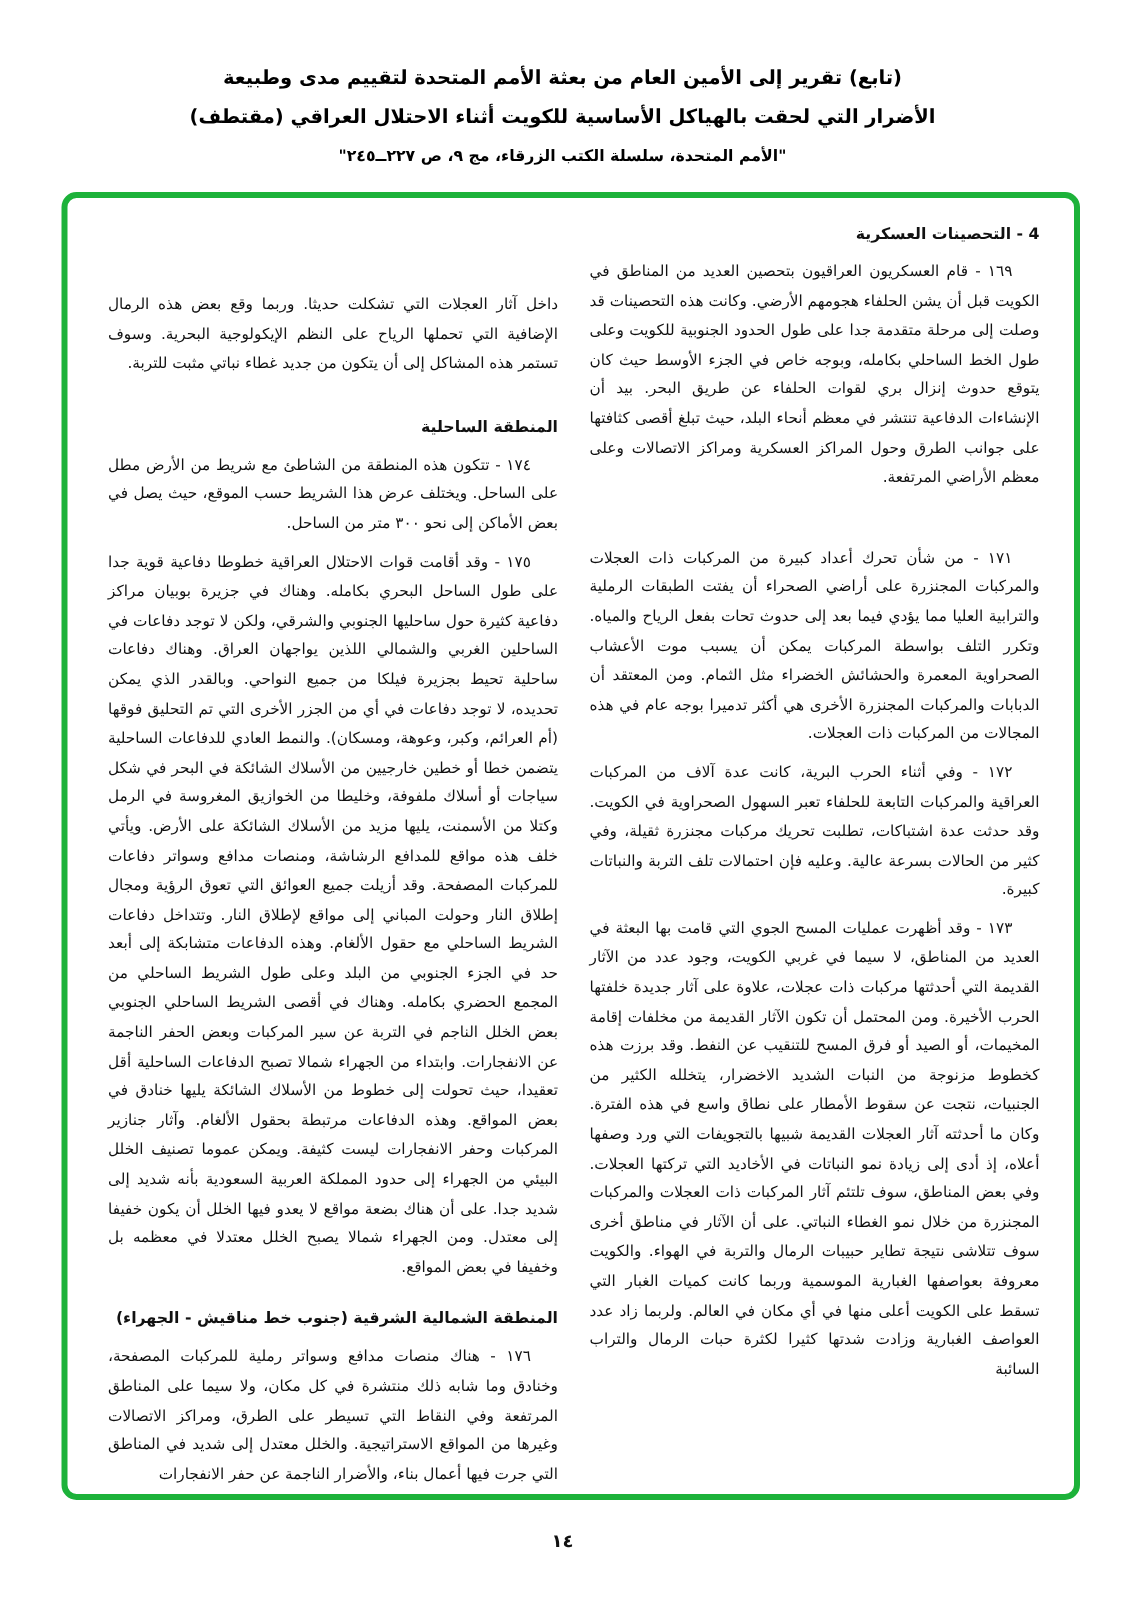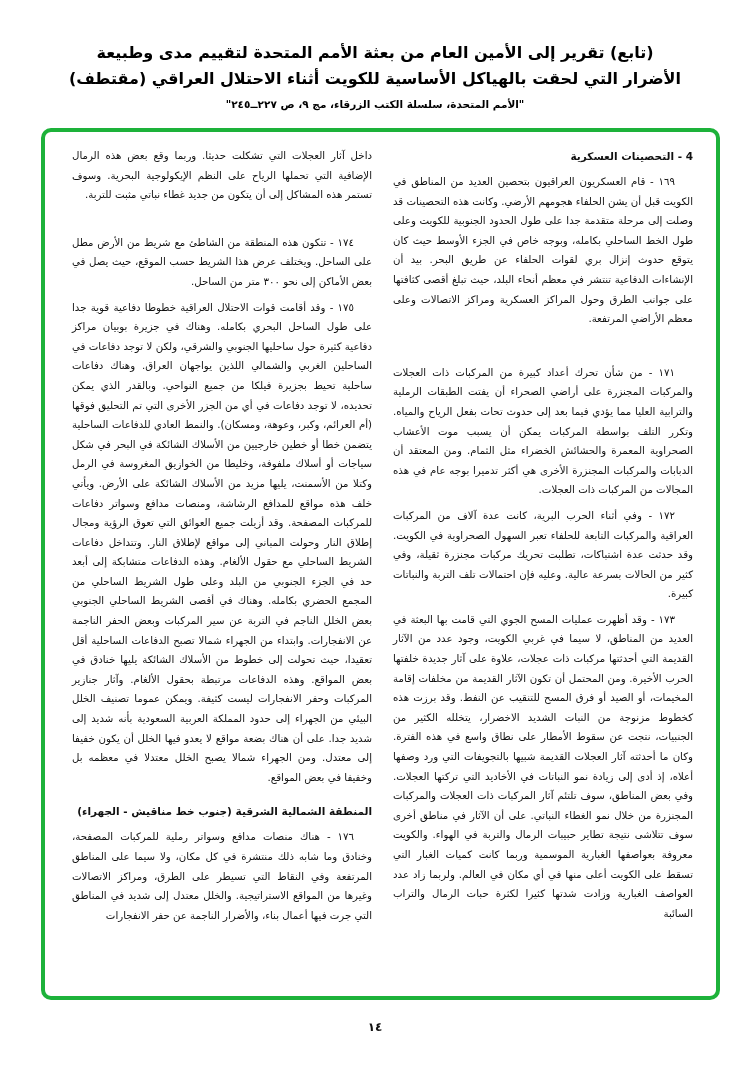--- a/index.html
+++ b/index.html
@@ -5,42 +5,42 @@
   html, body { margin: 0; padding: 0; background: #ffffff; }
   body {
     width: 750px; height: 1067px; position: relative; overflow: hidden;
     font-family: "DejaVu Sans", sans-serif; color: #111;
   }
   .header {
     position: absolute; left: 0; top: 40px; width: 750px; text-align: center;
     direction: rtl;
   }
   .title-line {
-    font-family: "DejaVu Sans", sans-serif; font-weight: bold; font-size: 16px;
+    font-family: "DejaVu Sans", sans-serif; font-weight: bold; font-size: 13px;
     line-height: 26px; margin: 0; color: #000;
   }
   .source-line {
     font-weight: bold; font-size: 10.5px; line-height: 20px; margin-top: 2px; color: #000;
   }
   .frame {
     position: absolute; left: 41px; top: 128px; width: 671px; height: 864px;
     border: 4px solid #1db23a; border-radius: 10px;
   }
   .col {
     position: absolute; top: 146px; direction: rtl; text-align: justify;
     font-family: "DejaVu Sans", sans-serif; font-size: 10.2px; line-height: 19.6px;
     color: #111;
   }
   .col-right { left: 393px; width: 300px; }
   .col-left { left: 72px; width: 300px; }
   .heading {
     font-weight: bold; font-size: 10.5px; margin: 0 0 0 0; line-height: 20px;
   }
   .para { margin: 0; text-indent: 18px; }
-  .para.noindent { text-indent: 0; }
+  .para.noindent { text-indent: 0; margin-top: 48px; }
   .gap-s { height: 6px; }
   .gap-m { height: 14px; }
   .gap-l { height: 22px; }
   .page-number {
     position: absolute; top: 1020px; left: 0; width: 750px; text-align: center;
     font-weight: bold; font-size: 12px; direction: rtl;
   }
 </style>
 </head>
 <body>
@@ -63,20 +63,21 @@
   <p class="para">١٧١ - من شأن تحرك أعداد كبيرة من المركبات ذات العجلات والمركبات المجنزرة على أراضي الصحراء أن يفتت الطبقات الرملية والترابية العليا مما يؤدي فيما بعد إلى حدوث تحات بفعل الرياح والمياه. وتكرر التلف بواسطة المركبات يمكن أن يسبب موت الأعشاب الصحراوية المعمرة والحشائش الخضراء مثل الثمام. ومن المعتقد أن الدبابات والمركبات المجنزرة الأخرى هي أكثر تدميرا بوجه عام في هذه المجالات من المركبات ذات العجلات.</p>
   <div class="gap-s"></div>
   <p class="para">١٧٢ - وفي أثناء الحرب البرية، كانت عدة آلاف من المركبات العراقية والمركبات التابعة للحلفاء تعبر السهول الصحراوية في الكويت. وقد حدثت عدة اشتباكات، تطلبت تحريك مركبات مجنزرة ثقيلة، وفي كثير من الحالات بسرعة عالية. وعليه فإن احتمالات تلف التربة والنباتات كبيرة.</p>
   <div class="gap-s"></div>
   <p class="para">١٧٣ - وقد أظهرت عمليات المسح الجوي التي قامت بها البعثة في العديد من المناطق، لا سيما في غربي الكويت، وجود عدد من الآثار القديمة التي أحدثتها مركبات ذات عجلات، علاوة على آثار جديدة خلفتها الحرب الأخيرة. ومن المحتمل أن تكون الآثار القديمة من مخلفات إقامة المخيمات، أو الصيد أو فرق المسح للتنقيب عن النفط. وقد برزت هذه كخطوط مزنوجة من النبات الشديد الاخضرار، يتخلله الكثير من الجنبيات، نتجت عن سقوط الأمطار على نطاق واسع في هذه الفترة. وكان ما أحدثته آثار العجلات القديمة شبيها بالتجويفات التي ورد وصفها أعلاه، إذ أدى إلى زيادة نمو النباتات في الأخاديد التي تركتها العجلات. وفي بعض المناطق، سوف تلتئم آثار المركبات ذات العجلات والمركبات المجنزرة من خلال نمو الغطاء النباتي. على أن الآثار في مناطق أخرى سوف تتلاشى نتيجة تطاير حبيبات الرمال والتربة في الهواء. والكويت معروفة بعواصفها الغبارية الموسمية وربما كانت كميات الغبار التي تسقط على الكويت أعلى منها في أي مكان في العالم. ولربما زاد عدد العواصف الغبارية وزادت شدتها كثيرا لكثرة حبات الرمال والتراب السائبة</p>
 </div>
 
 <div class="col col-left">
   <p class="para noindent">داخل آثار العجلات التي تشكلت حديثا. وربما وقع بعض هذه الرمال الإضافية التي تحملها الرياح على النظم الإيكولوجية البحرية. وسوف تستمر هذه المشاكل إلى أن يتكون من جديد غطاء نباتي مثبت للتربة.</p>
   <div class="gap-l"></div>
+  <div class="heading">المنطقة الساحلية</div>
   <div class="gap-s"></div>
   <p class="para">١٧٤ - تتكون هذه المنطقة من الشاطئ مع شريط من الأرض مطل على الساحل. ويختلف عرض هذا الشريط حسب الموقع، حيث يصل في بعض الأماكن إلى نحو ٣٠٠ متر من الساحل.</p>
   <div class="gap-s"></div>
   <p class="para">١٧٥ - وقد أقامت قوات الاحتلال العراقية خطوطا دفاعية قوية جدا على طول الساحل البحري بكامله. وهناك في جزيرة بوبيان مراكز دفاعية كثيرة حول ساحليها الجنوبي والشرقي، ولكن لا توجد دفاعات في الساحلين الغربي والشمالي اللذين يواجهان العراق. وهناك دفاعات ساحلية تحيط بجزيرة فيلكا من جميع النواحي. وبالقدر الذي يمكن تحديده، لا توجد دفاعات في أي من الجزر الأخرى التي تم التحليق فوقها (أم العرائم، وكبر، وعوهة، ومسكان). والنمط العادي للدفاعات الساحلية يتضمن خطا أو خطين خارجيين من الأسلاك الشائكة في البحر في شكل سياجات أو أسلاك ملفوفة، وخليطا من الخوازيق المغروسة في الرمل وكتلا من الأسمنت، يليها مزيد من الأسلاك الشائكة على الأرض. ويأتي خلف هذه مواقع للمدافع الرشاشة، ومنصات مدافع وسواتر دفاعات للمركبات المصفحة. وقد أزيلت جميع العوائق التي تعوق الرؤية ومجال إطلاق النار وحولت المباني إلى مواقع لإطلاق النار. وتتداخل دفاعات الشريط الساحلي مع حقول الألغام. وهذه الدفاعات متشابكة إلى أبعد حد في الجزء الجنوبي من البلد وعلى طول الشريط الساحلي من المجمع الحضري بكامله. وهناك في أقصى الشريط الساحلي الجنوبي بعض الخلل الناجم في التربة عن سير المركبات وبعض الحفر الناجمة عن الانفجارات. وابتداء من الجهراء شمالا تصبح الدفاعات الساحلية أقل تعقيدا، حيث تحولت إلى خطوط من الأسلاك الشائكة يليها خنادق في بعض المواقع. وهذه الدفاعات مرتبطة بحقول الألغام. وآثار جنازير المركبات وحفر الانفجارات ليست كثيفة. ويمكن عموما تصنيف الخلل البيئي من الجهراء إلى حدود المملكة العربية السعودية بأنه شديد إلى شديد جدا. على أن هناك بضعة مواقع لا يعدو فيها الخلل أن يكون خفيفا إلى معتدل. ومن الجهراء شمالا يصبح الخلل معتدلا في معظمه بل وخفيفا في بعض المواقع.</p>
   <div class="gap-m"></div>
   <div class="heading">المنطقة الشمالية الشرقية (جنوب خط مناقيش - الجهراء)</div>
   <div class="gap-s"></div>
   <p class="para">١٧٦ - هناك منصات مدافع وسواتر رملية للمركبات المصفحة، وخنادق وما شابه ذلك منتشرة في كل مكان، ولا سيما على المناطق المرتفعة وفي النقاط التي تسيطر على الطرق، ومراكز الاتصالات وغيرها من المواقع الاستراتيجية. والخلل معتدل إلى شديد في المناطق التي جرت فيها أعمال بناء، والأضرار الناجمة عن حفر الانفجارات</p>
 </div>
 

